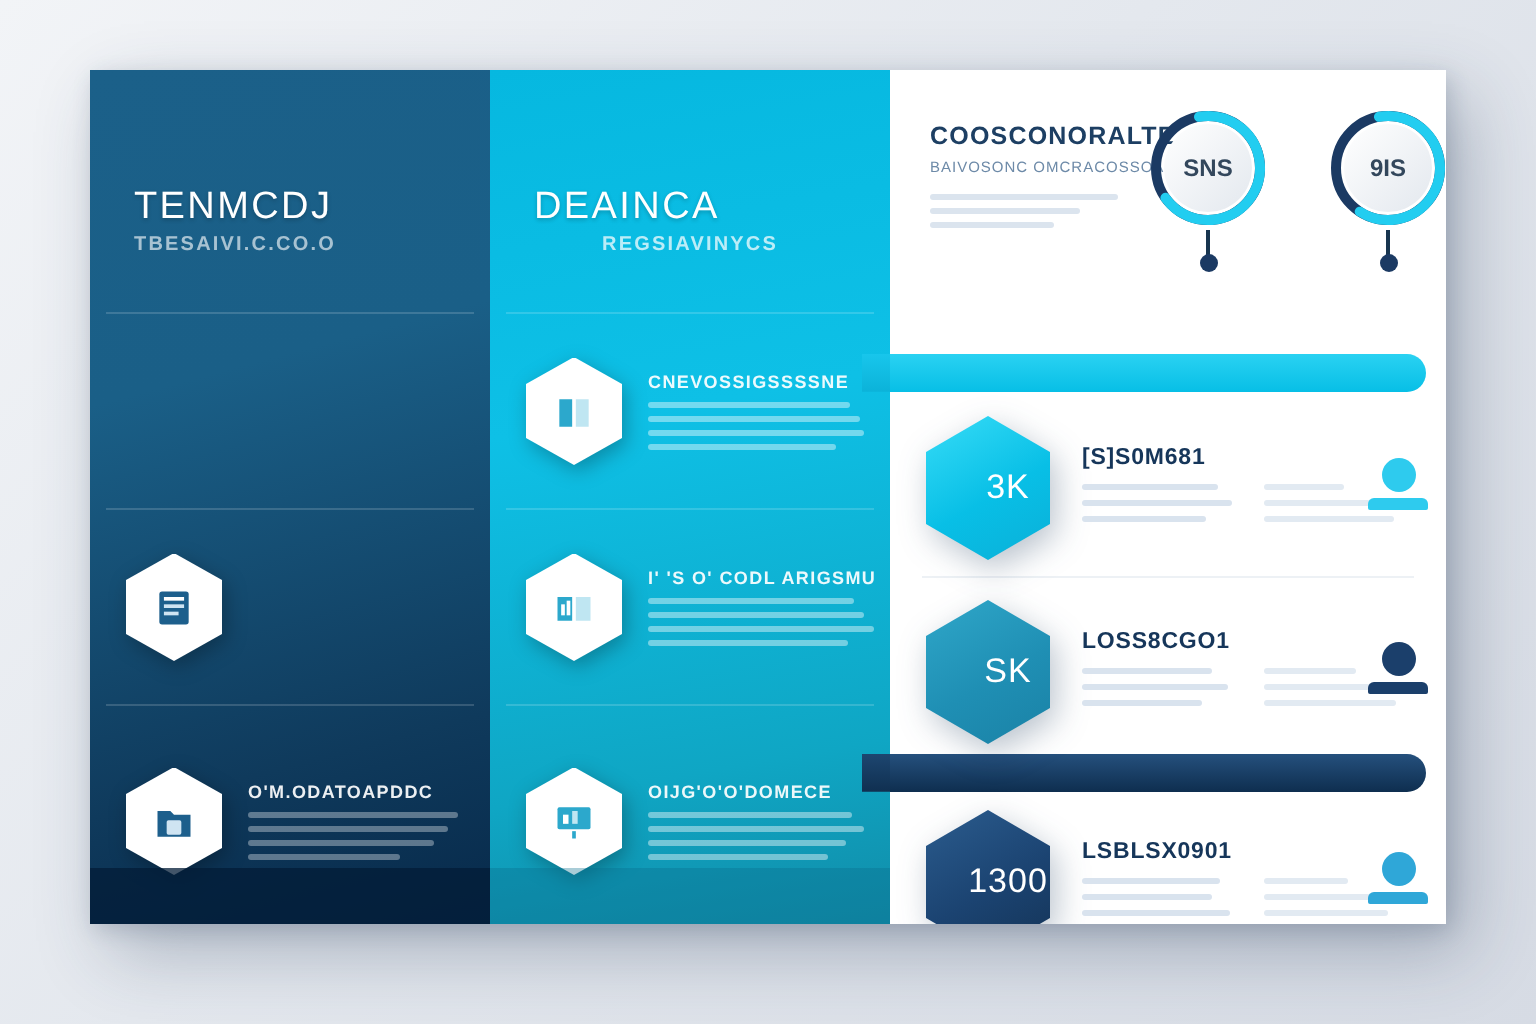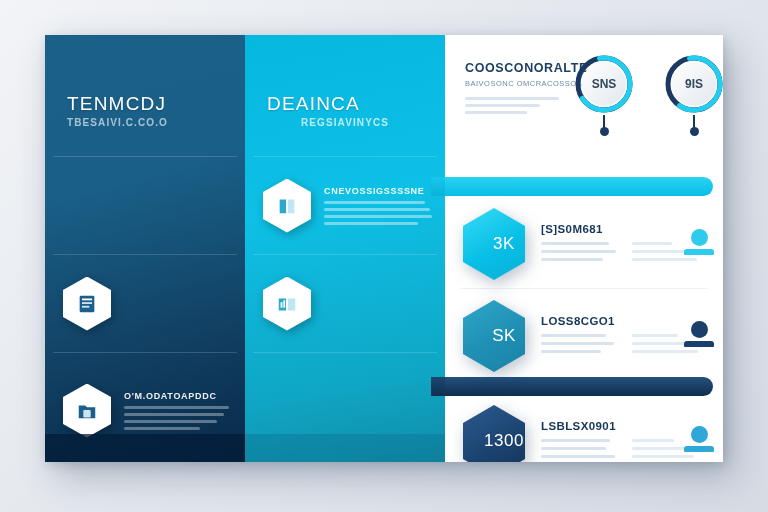--- a/index.html
+++ b/index.html
@@ -255,22 +255,52 @@
       <div class="hexw">
           <div class="shape">
         <svg width="22" height="22" viewBox="0 0 24 24">
           <path d="M3 6 h8 v13 H3 Z" fill="#2ca8cc"></path>
           <path d="M13 6 h8 v13 h-8 Z" fill="#bfe6f2"></path>
           <rect x="5" y="10" width="2" height="6" fill="#ffffff"></rect>
           <rect x="8" y="8" width="2" height="8" fill="#ffffff"></rect>
         </svg>
       </div>
         </div>
-    </div>
-
+      <div class="ftext">
+        <div class="ftitle">I' 'S O' CODL ARIGSMU</div>
+        <div class="flines">
+          <div class="fline" style="width:90%"></div>
+            <div class="fline" style="width:95%"></div>
+          <div class="fline" style="width:99%"></div>
+            <div class="fline" style="width:88%"></div>
+        </div>
+      </div>
+    </div>
+
+    <div class="frow r3">
+      <div class="hexw">
+          <div class="shape">
+        <svg width="22" height="22" viewBox="0 0 24 24">
+          <rect x="3" y="4" width="18" height="12" rx="1" fill="#2ca8cc"></rect>
+          <rect x="6" y="8" width="3" height="5" fill="#ffffff"></rect>
+          <rect x="11" y="6" width="3" height="7" fill="#bfe6f2"></rect>
+          <rect x="11" y="17" width="2" height="4" fill="#2ca8cc"></rect>
+        </svg>
+      </div>
+        </div>
+      <div class="ftext">
+        <div class="ftitle">OIJG'O'O'DOMECE</div>
+        <div class="flines">
+          <div class="fline" style="width:94%"></div>
+            <div class="fline" style="width:99%"></div>
+          <div class="fline" style="width:91%"></div>
+            <div class="fline" style="width:83%"></div>
+        </div>
+      </div>
+    </div>
     <div class="col-foot"></div>
   </div>
 
   <div class="col" id="col-white">
 
     <div id="summary">
       <div class="stitle">COOSCONORALTE</div>
       <div class="ssub">BAIVOSONC OMCRACOSSOAD</div>
       <div class="smeta">
         <div class="ml" style="width:72%"></div>

